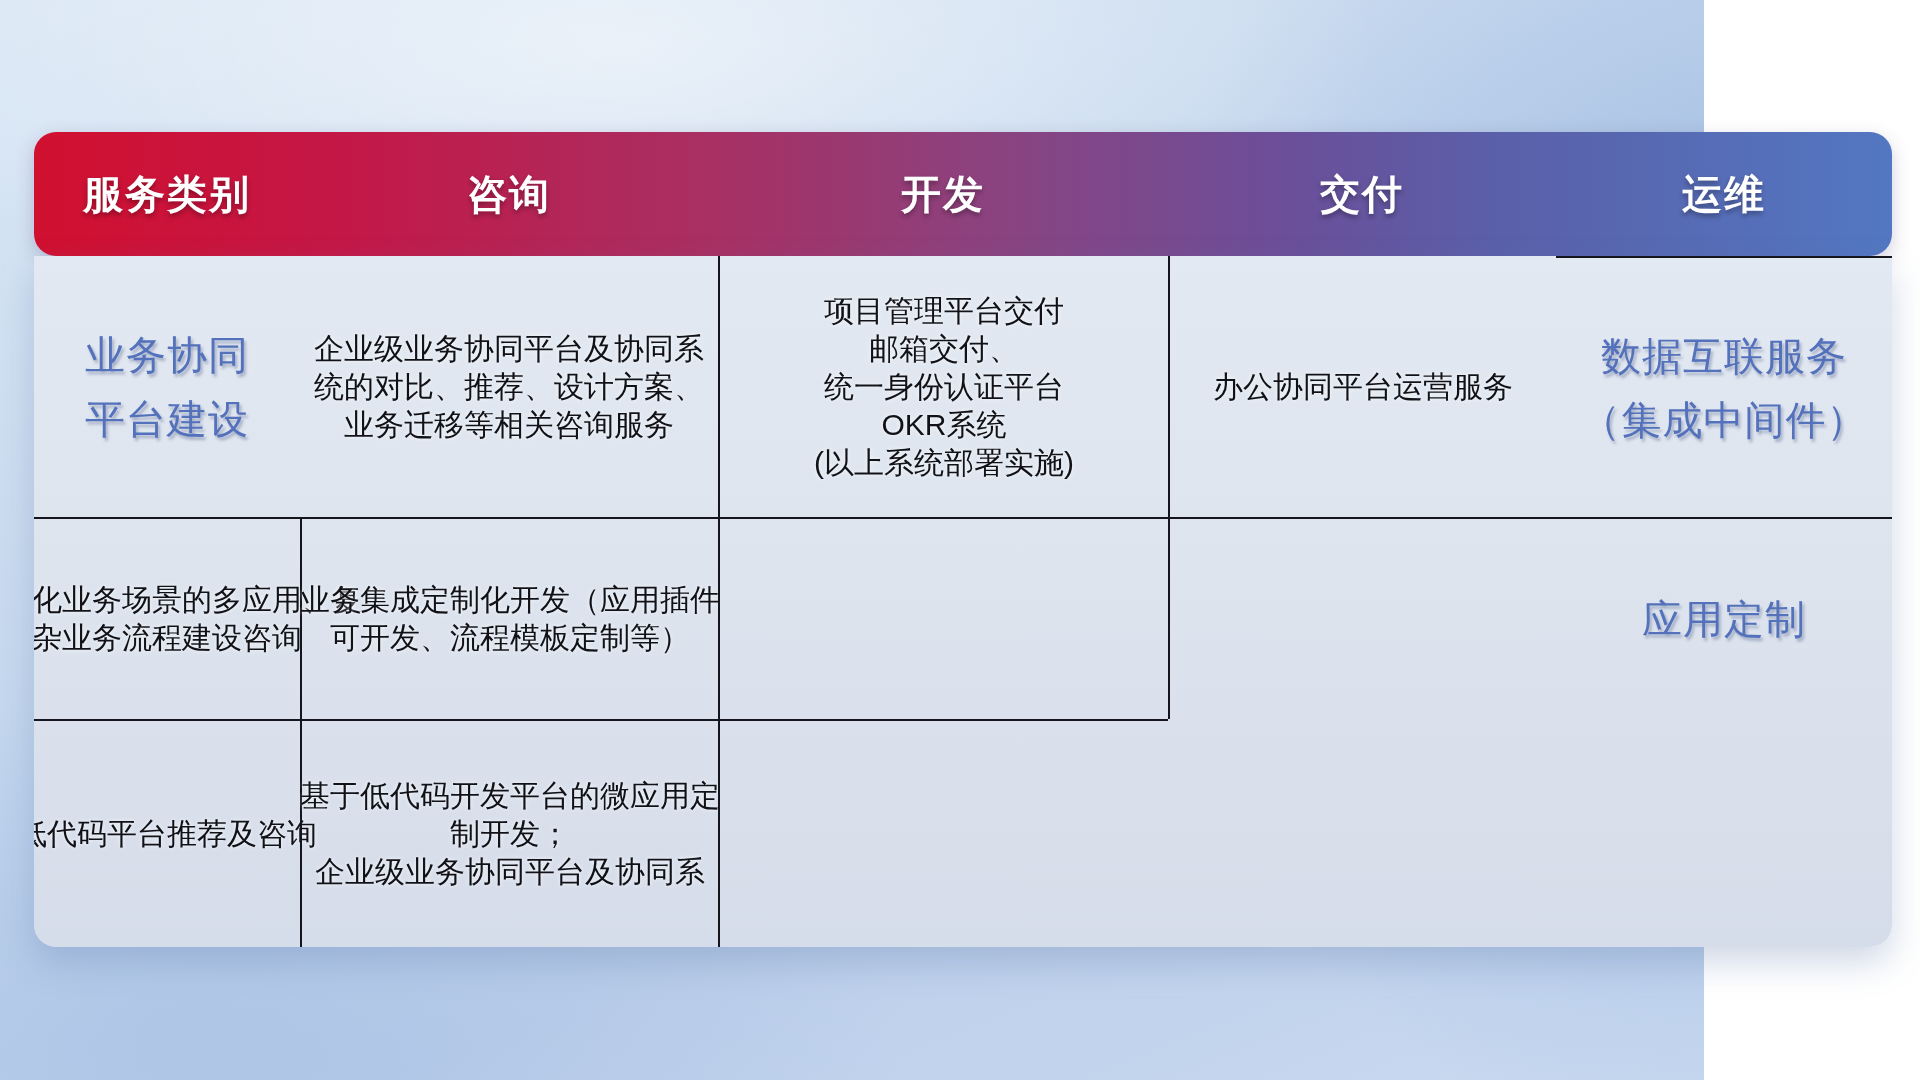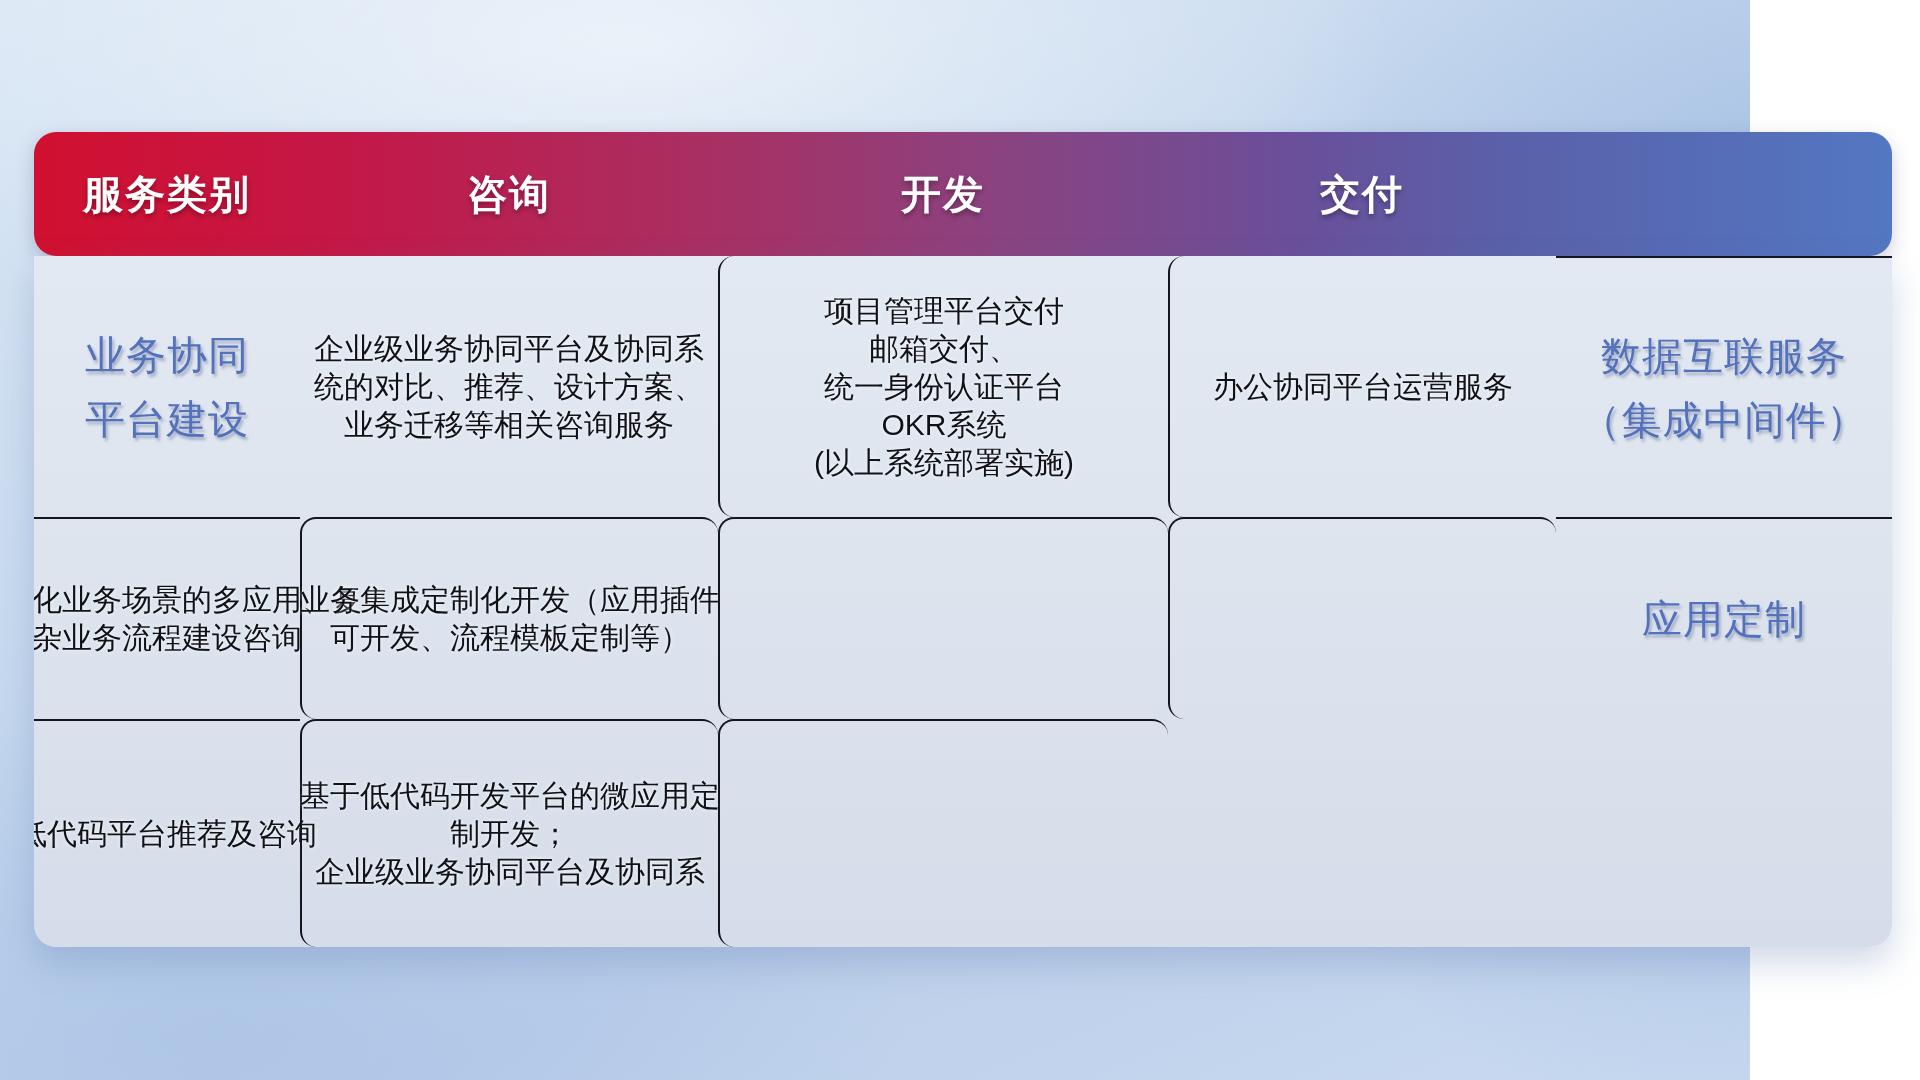--- a/index.html
+++ b/index.html
@@ -15,21 +15,20 @@
     width:1920px;height:1080px;overflow:hidden;
     font-family:"Liberation Sans","DejaVu Sans",sans-serif;
   }
   .page{
     position:relative;width:1704px;height:1080px;
     background:
       radial-gradient(1100px 420px at 36% 4%, rgba(255,255,255,0.55), rgba(255,255,255,0) 70%),
       radial-gradient(900px 1000px at 104% 42%, rgba(110,148,210,0.42), rgba(110,148,210,0) 72%),
       radial-gradient(1000px 500px at 12% 96%, rgba(130,165,220,0.25), rgba(130,165,220,0) 70%),
       linear-gradient(158deg,#dae7f5 0%,#cfdff1 22%,#c0d4ec 48%,#bccfea 70%,#c9daf0 100%);
-    padding-left: 46px;
   }
   .table{position:absolute;left:34px;top:132px;width:1858px;}
   .thead{
     display:grid;
     grid-template-columns:266px 418px 450px 388px 336px;
     height:124px;
     border-radius:22px;
     background:linear-gradient(90deg,
       var(--header-gradient-left) 0%,
       #c41746 16%,
@@ -65,35 +64,36 @@
     white-space:pre;
     text-shadow:0 0 4px rgba(255,255,255,0.85);
   }
   .cat{
     color:var(--category-text-color);
     font-size:40px;line-height:64px;font-weight:400;
     letter-spacing:1px;
     text-shadow:2px 3px 3px rgba(70,85,130,0.40);
   }
   
-  .vline{border-left:2.5px solid var(--grid-line-color);border-radius:16px;}
+  .vline{border-left:2.5px solid var(--grid-line-color);}
   
   .hline{border-top:2.5px solid var(--grid-line-color);}
 </style>
 </head>
 <body>
 
 <div class="page">
   <div class="table">
 
     <div class="thead">
       <div class="th">服务类别</div>
       <div class="th">咨询</div>
       <div class="th">开发</div>
       <div class="th">交付</div>
+      <div class="th">运维</div>
     </div>
 
     <div class="tbody">
 
       <div class="cell cat">业务协同
 平台建设</div>
       <div class="cell">企业级业务协同平台及协同系
 统的对比、推荐、设计方案、
 业务迁移等相关咨询服务</div>
       <div class="cell vline">项目管理平台交付

